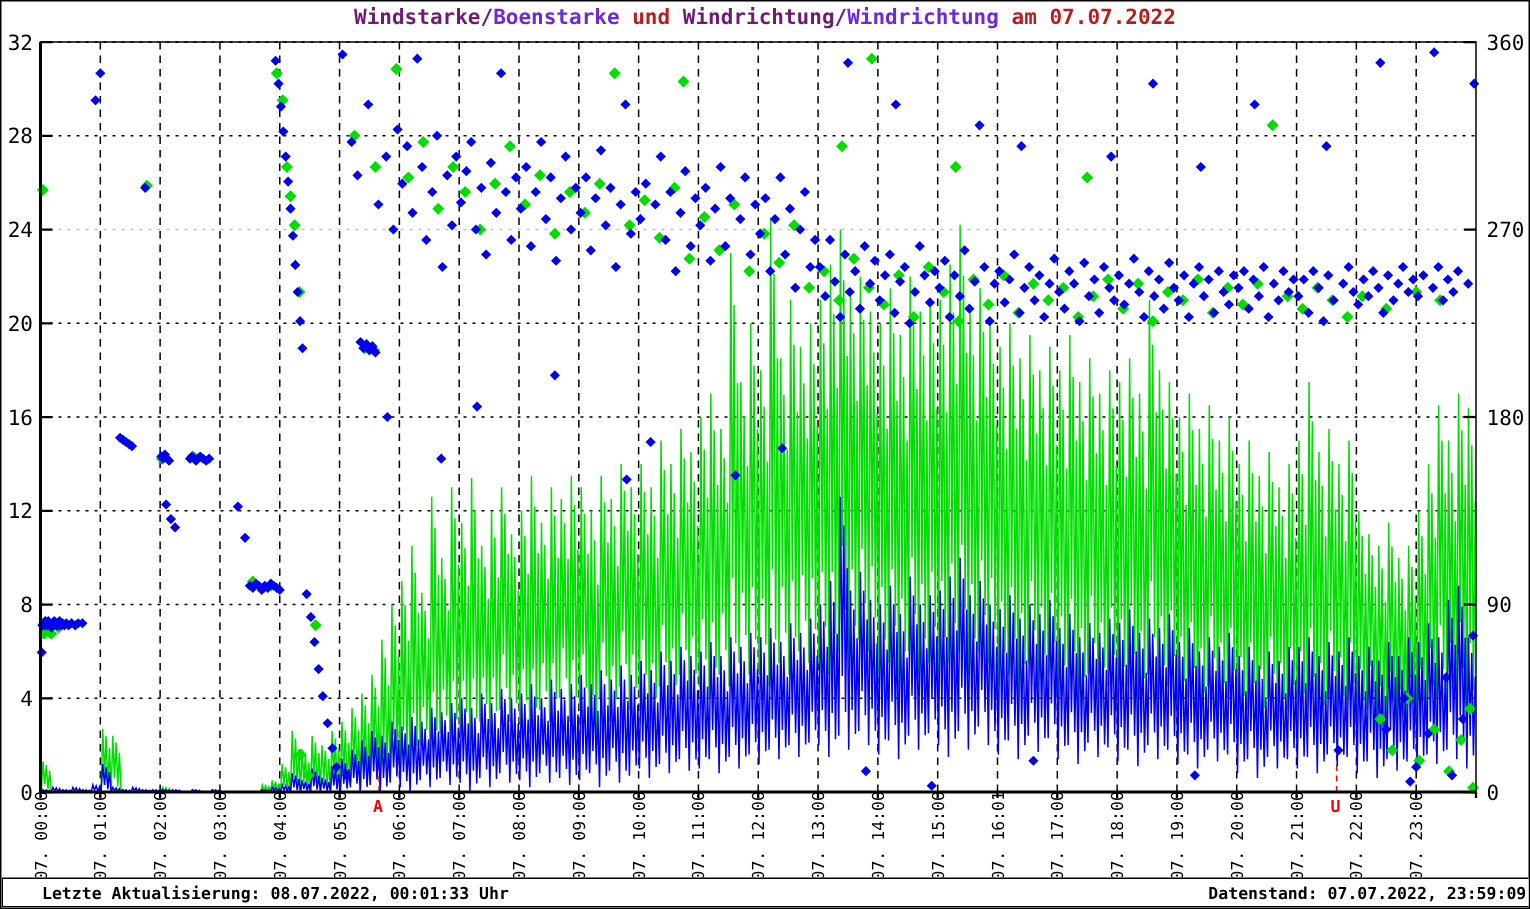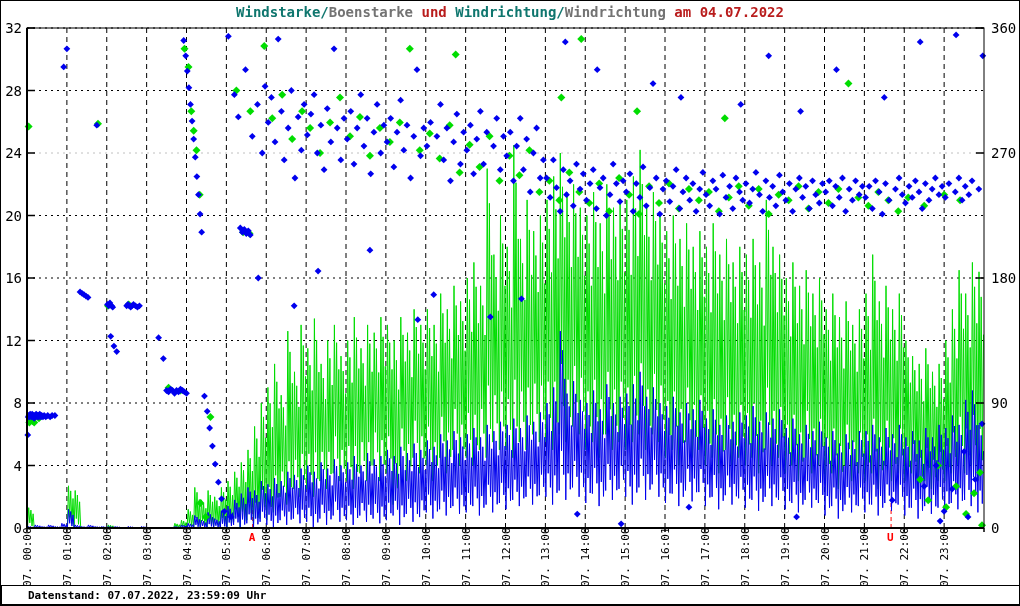--- a/index.html
+++ b/index.html
@@ -1,31 +1,31 @@
 <!DOCTYPE html>
 <html><head>
 <meta charset="utf-8">
 <style>
   html,body{margin:0;padding:0;background:#fff;}
   .page{position:relative;width:1018px;height:604px;border:1px solid #000;background:#fff;
         font-family:"DejaVu Sans Mono",monospace;overflow:hidden;}
   .title{position:absolute;top:3px;left:0;width:100%;text-align:center;
          font-size:14px;font-weight:bold;letter-spacing:0px;white-space:pre;}
-  .t-blue{color:#0f766e;} .t-green{color:#737373;} .t-black{color:#b91c1c;}
+  .t-blue{color:#701a75;} .t-green{color:#6d28d9;} .t-black{color:#b91c1c;}
   #chart{position:absolute;top:0;left:0;}
   .statusbar{position:absolute;left:0;top:584px;width:1016px;height:18px;
              border:1px solid #000;background:#fff;display:flex;align-items:center;
              justify-content:space-between;font-size:11px;font-weight:bold;
              padding-left:26px;padding-right:4px;box-sizing:content-box;white-space:pre;}
 </style>
 </head>
 <body>
 
 <div class="page">
-  <div class="title"><span class="t-blue">Windstarke/</span><span class="t-green">Boenstarke</span><span class="t-black"> und </span><span class="t-blue">Windrichtung/</span><span class="t-green">Windrichtung</span><span class="t-black"> am 04.07.2022</span></div>
+  <div class="title"><span class="t-blue">Windstarke/</span><span class="t-green">Boenstarke</span><span class="t-black"> und </span><span class="t-blue">Windrichtung/</span><span class="t-green">Windrichtung</span><span class="t-black"> am 07.07.2022</span></div>
 
   <svg id="chart" width="1018" height="584" viewBox="0 0 1018 584">
       <g>
         <line x1="65.875" y1="27" x2="65.875" y2="527" stroke="#000000" stroke-width="1" stroke-dasharray="5,4"></line>
         <line x1="105.75" y1="27" x2="105.75" y2="527" stroke="#000000" stroke-width="1" stroke-dasharray="5,4"></line>
         <line x1="145.625" y1="27" x2="145.625" y2="527" stroke="#000000" stroke-width="1" stroke-dasharray="5,4"></line>
         <line x1="185.5" y1="27" x2="185.5" y2="527" stroke="#000000" stroke-width="1" stroke-dasharray="5,4"></line>
         <line x1="225.375" y1="27" x2="225.375" y2="527" stroke="#000000" stroke-width="1" stroke-dasharray="5,4"></line>
         <line x1="265.25" y1="27" x2="265.25" y2="527" stroke="#000000" stroke-width="1" stroke-dasharray="5,4"></line>
         <line x1="305.125" y1="27" x2="305.125" y2="527" stroke="#000000" stroke-width="1" stroke-dasharray="5,4"></line>
@@ -606,15 +606,16 @@
         <text transform="translate(747.75,586) rotate(-90)" font-size="11" font-family="DejaVu Sans Mono, monospace" fill="#000">07. 18:00</text>
         <text transform="translate(787.625,586) rotate(-90)" font-size="11" font-family="DejaVu Sans Mono, monospace" fill="#000">07. 19:00</text>
         <text transform="translate(827.5,586) rotate(-90)" font-size="11" font-family="DejaVu Sans Mono, monospace" fill="#000">07. 20:00</text>
         <text transform="translate(867.375,586) rotate(-90)" font-size="11" font-family="DejaVu Sans Mono, monospace" fill="#000">07. 21:00</text>
         <text transform="translate(907.25,586) rotate(-90)" font-size="11" font-family="DejaVu Sans Mono, monospace" fill="#000">07. 22:00</text>
         <text transform="translate(947.125,586) rotate(-90)" font-size="11" font-family="DejaVu Sans Mono, monospace" fill="#000">07. 23:00</text>
       </g>
     </svg>
 
   <div class="statusbar">
+    <span>Letzte Aktualisierung: 08.07.2022, 00:01:33 Uhr</span>
     <span>Datenstand: 07.07.2022, 23:59:09 Uhr</span>
   </div>
 </div>
 
 </body></html>

